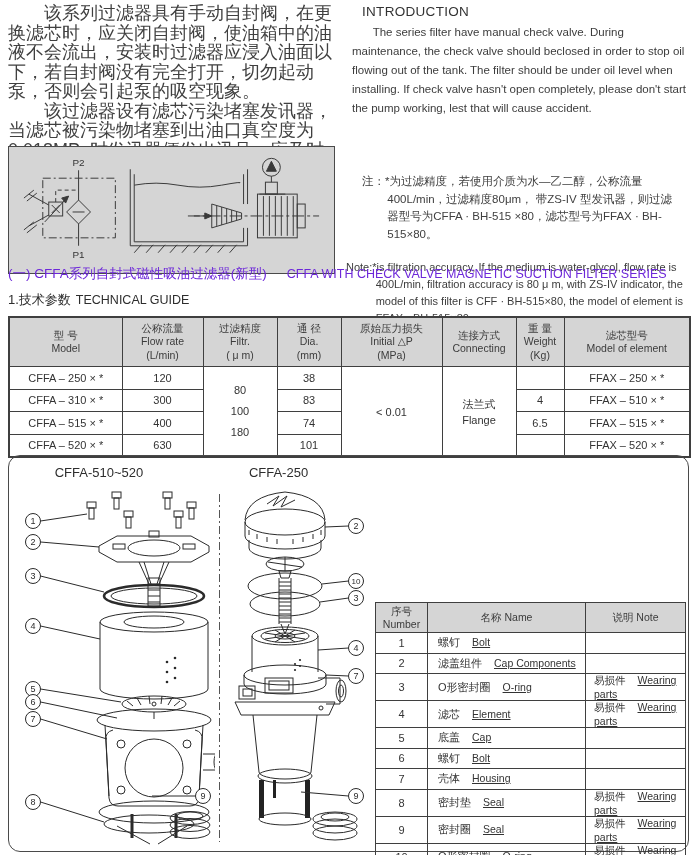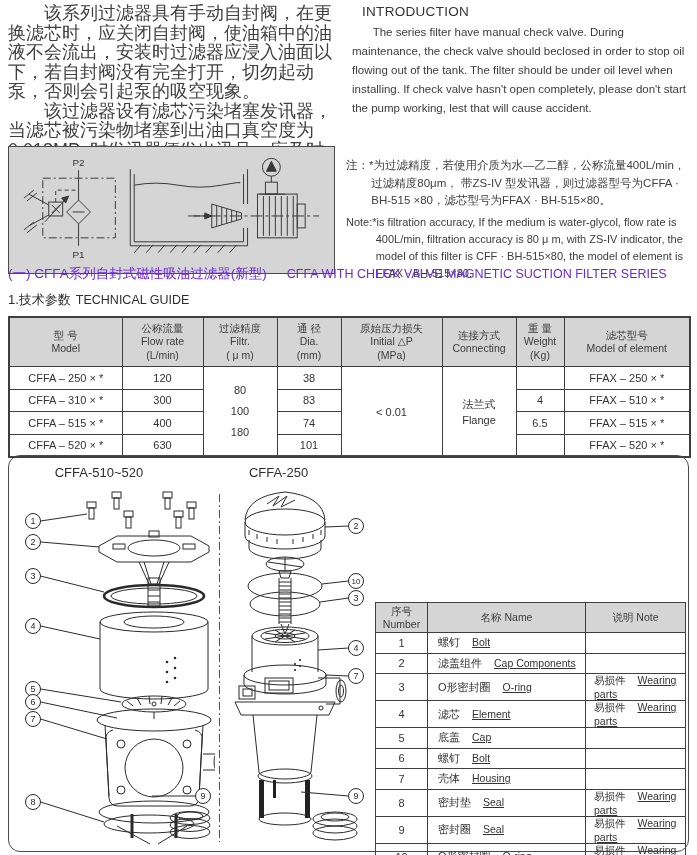--- a/index.html
+++ b/index.html
@@ -12,21 +12,21 @@
   .intro-en{position:absolute;left:352px;top:4px;width:342px;}
   .intro-en .t{font-size:13.5px;color:#333;margin:0 0 4px 10px;letter-spacing:.3px;}
   .intro-en p{margin:0;font-size:11.5px;line-height:19px;text-indent:1.8em;color:#3c3c3c;}
   
   .mount-heading{position:absolute;left:10px;top:121px;font-size:13.5px;color:#2f2f2f;}
   .mount-heading .en{font-size:12.5px;margin-left:6px;}
   .mount-box{position:absolute;left:8px;top:146px;width:327px;height:128px;background:#d5d5d5;
              border:1.5px solid #4a4a4a;box-sizing:border-box;}
   .mount-box svg{display:block;width:100%;height:100%;}
   .notes{position:absolute;left:346px;top:157px;width:349px;}
-  .note-cn{font-size:11.5px;line-height:17.5px;padding-left:2.2em;text-indent:-2.2em;color:#404040;margin:0;}
+  .note-cn{font-size:11.5px;line-height:17.5px;padding-left:2.2em;text-indent:-2.2em;color:#404040;margin:16px;}
   .note-en{font-size:11px;line-height:17px;padding-left:2.7em;text-indent:-2.7em;color:#3c3c3c;margin:4px 0 0 0;}
   
   .section-heading{position:absolute;left:8px;top:265px;font-size:13.5px;color:#6d28d9;white-space:nowrap;}
   .section-heading .en{font-size:12.5px;margin-left:20px;}
   .tech-heading{position:absolute;left:8px;top:291px;font-size:13px;color:#2d2d2d;}
   .tech-heading .en{font-size:12.5px;margin-left:5px;}
   
   .tech-table{position:absolute;left:8px;top:316px;width:681px;border-collapse:collapse;
               table-layout:fixed;border:2px solid #3f3f3f;}
   .tech-table th,.tech-table td{border:1px solid #3f3f3f;text-align:center;vertical-align:middle;padding:0;}

